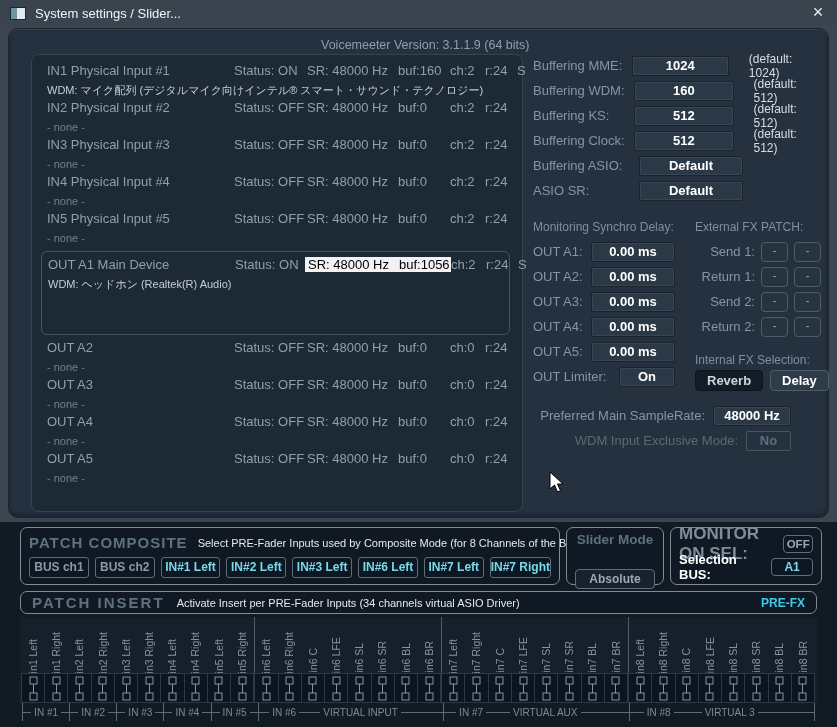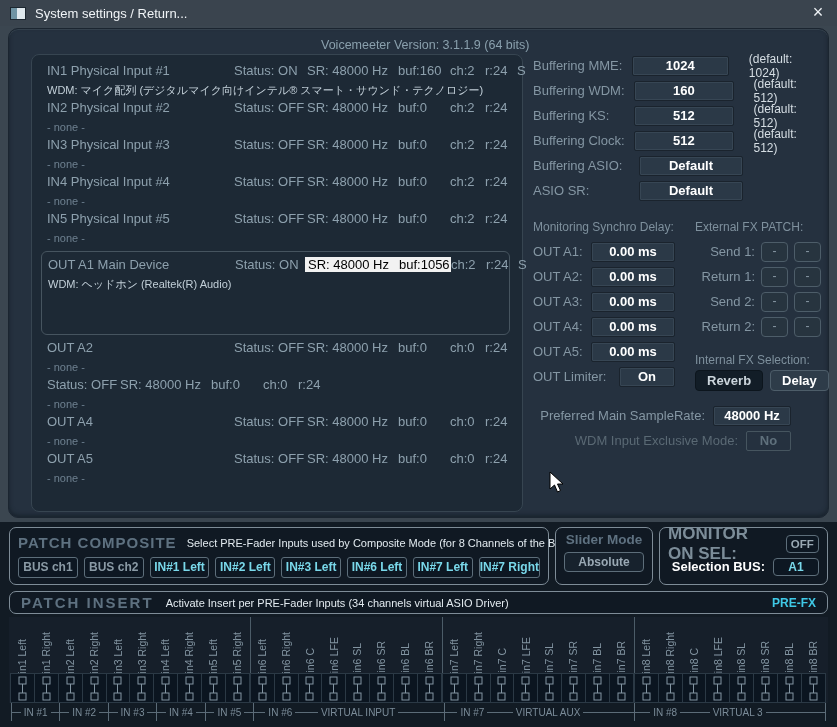--- a/index.html
+++ b/index.html
@@ -61,35 +61,35 @@
   .asio-block { margin-top:12px; }
   .asio-row { display:flex; align-items:center; height:25px; justify-content:flex-end; padding-right:30px; }
   .asio-label { font-size:13px; color:#8496a3; margin-right:8px; white-space:nowrap; }
   .asio-row.disabled .asio-label { color:#5a6974; }
   .asio-row.disabled .field { background:transparent; border:1px solid #46555f; color:#5f707c; box-shadow:none; }
 
   
   .cursor { position:absolute; left:540px; top:442px; pointer-events:none; }
 
   
-  .bottom-area { height:205px; background:#121b24; padding:5px 9px 0; }
+  .bottom-area { height:205px; background:#121b24; padding:5px 20px 0; }
   .row2 { display:flex; gap:6px; height:58px; }
   .panelbox { border:1px solid #7e8c97; border-radius:7px; background:#101923; }
   .pc-panel { width:540px; padding:3px 8px; flex:none; }
   .pc-head { display:flex; align-items:center; height:23px; }
   .pc-title { font-size:15px; font-weight:bold; letter-spacing:1px; color:#5e7180; margin-right:10px; white-space:nowrap; }
   .pc-sub { font-size:11px; color:#e2eaef; white-space:nowrap; }
   .pc-btns { display:flex; gap:6px; margin-top:3px; }
   .pc-btn { flex:1; height:21px; background:#0d1722; border:1px solid #5d6e7a; border-radius:3px;
     color:#8a9aa5; font-weight:bold; font-size:12px; text-align:center; line-height:19px; white-space:nowrap; }
   .pc-btn.accent { color:#79d8ea; }
 
   .sm-panel { width:98px; text-align:center; padding-top:4px; flex:none; }
   .sm-title { font-size:13.5px; font-weight:bold; color:#5e7180; }
-  .sm-btn { margin:5px auto 0; width:80px; height:20px; background:#17222d; border:1px solid #5d6e7a;
+  .sm-btn { margin:22px auto 0; width:80px; height:20px; background:#17222d; border:1px solid #5d6e7a;
     border-radius:4px; color:#9aa9b4; font-weight:bold; font-size:12px; line-height:18px; }
 
   .mon-panel { flex:1; padding:4px 8px; }
   .mp-row { display:flex; align-items:center; justify-content:flex-end; height:23px; gap:8px; }
   .mp-label1 { font-size:17px; font-weight:bold; color:#7c8d99; }
   .mp-label2 { font-size:13px; font-weight:bold; color:#fff; }
   .mp-btn { width:46px; height:18px; background:#0d1722; border:1px solid #5d6e7a; border-radius:4px;
     text-align:center; line-height:16px; font-weight:bold; font-size:11.5px; color:#9aa9b4; }
   .mp-btn.accent { color:#79d8ea; font-size:12px; }
 
@@ -110,21 +110,21 @@
   .grp { display:flex; align-items:center; border-left:1px solid #5c6c78; min-width:0; }
   .grp:last-child { border-right:1px solid #5c6c78; }
   .grp .ln { border-top:1px solid #5c6c78; height:0; align-self:center; }
   .grp .gl { font-size:10px; color:#7a8b98; padding:0 3px; white-space:nowrap; }
 </style>
 </head>
 <body>
 
 <div class="titlebar">
   <div class="app-icon"></div>
-  <div class="tb-title">System settings / Return...</div>
+  <div class="tb-title">System settings / Slider...</div>
   <div class="tb-close">×</div>
 </div>
 
 <div class="top-area">
   <div class="main-panel">
     <div class="ph-left">System Settings / Information</div>
     <div class="ph-right">Voicemeeter Version: 3.1.1.9 (64 bits)</div>
 
     <div class="device-panel">
         <div class="dev-row">
@@ -206,20 +206,21 @@
             <span class="c sr">SR: 48000 Hz</span>
             <span class="c buf">buf:0</span>
             <span class="c ch">ch:0</span>
             <span class="c rr">r:24</span>
             <span class="c ss"></span>
           </div>
           <div class="dev-sub none">- none -</div>
         </div>
         <div class="dev-row">
           <div class="dev-main">
+            <span class="c name">OUT A3</span>
             <span class="c status">Status: OFF</span>
             <span class="c sr">SR: 48000 Hz</span>
             <span class="c buf">buf:0</span>
             <span class="c ch">ch:0</span>
             <span class="c rr">r:24</span>
             <span class="c ss"></span>
           </div>
           <div class="dev-sub none">- none -</div>
         </div>
         <div class="dev-row">

